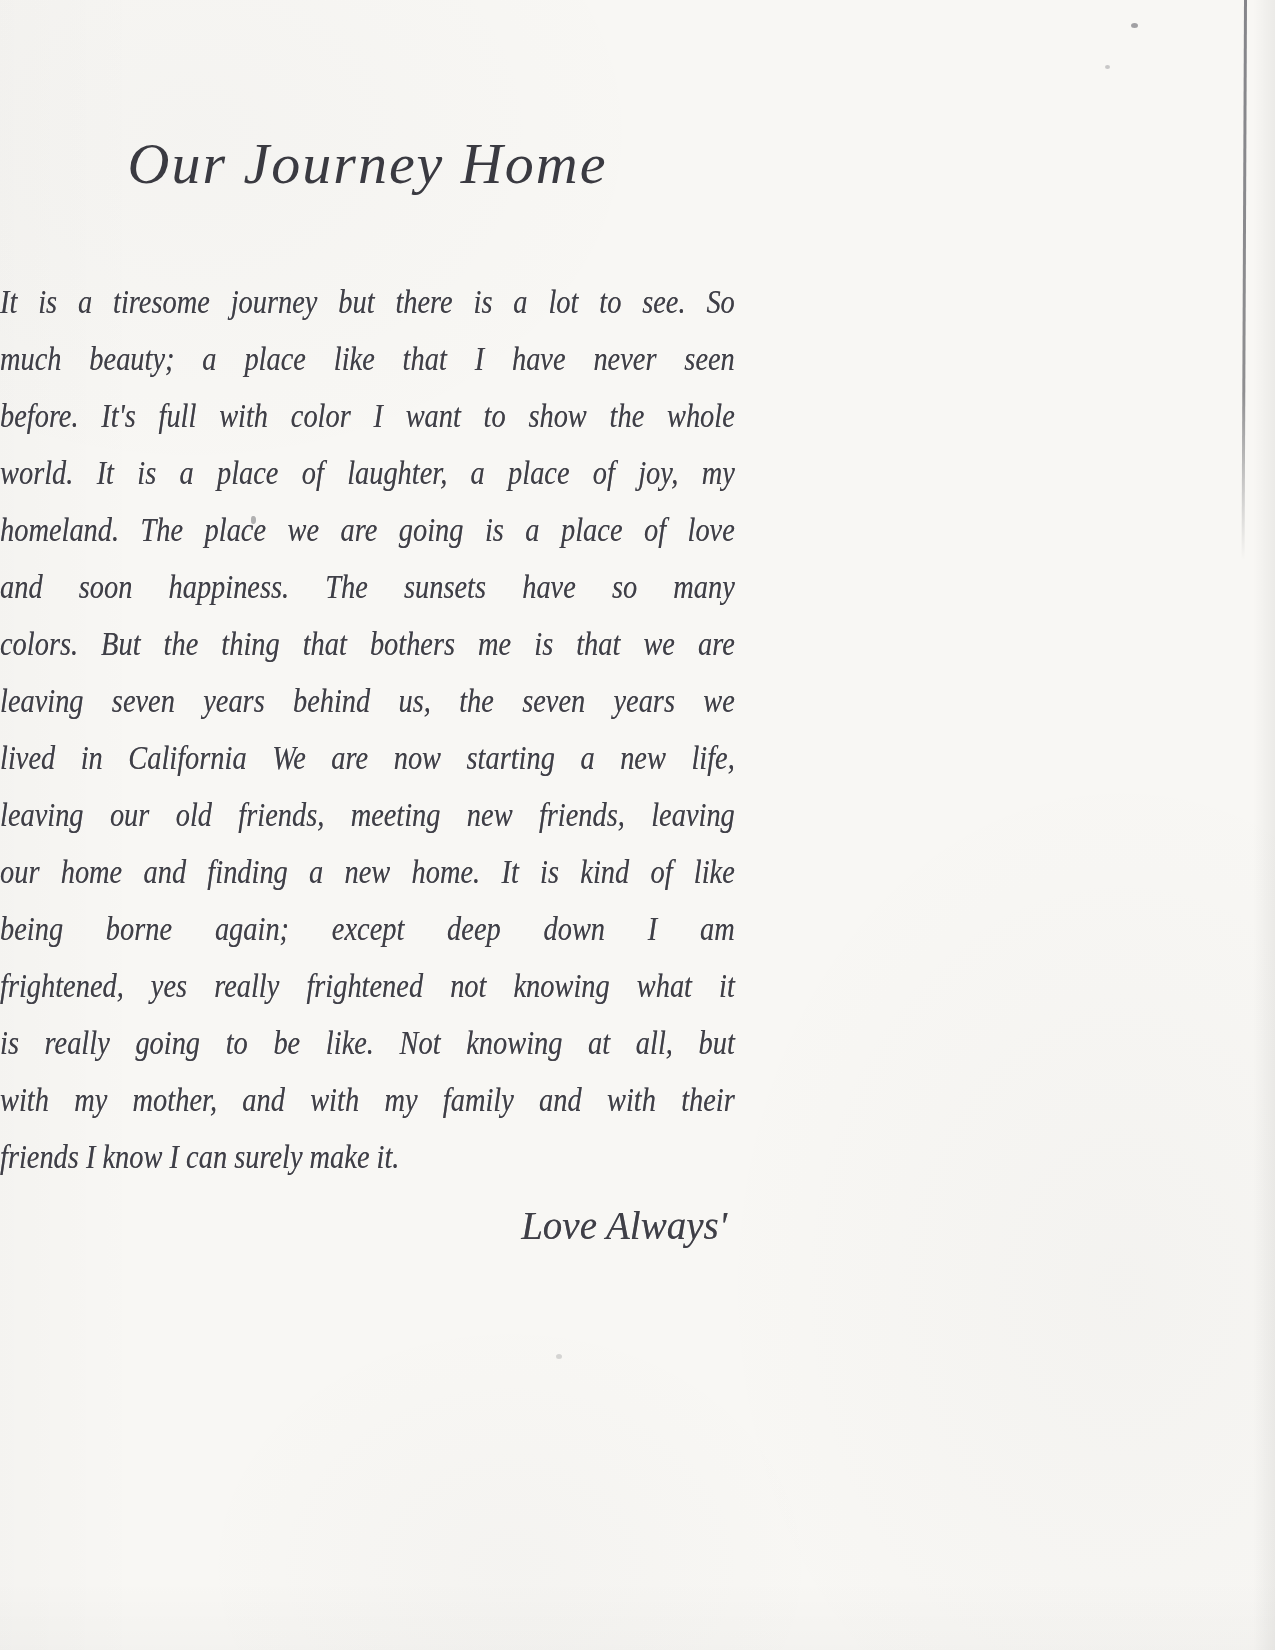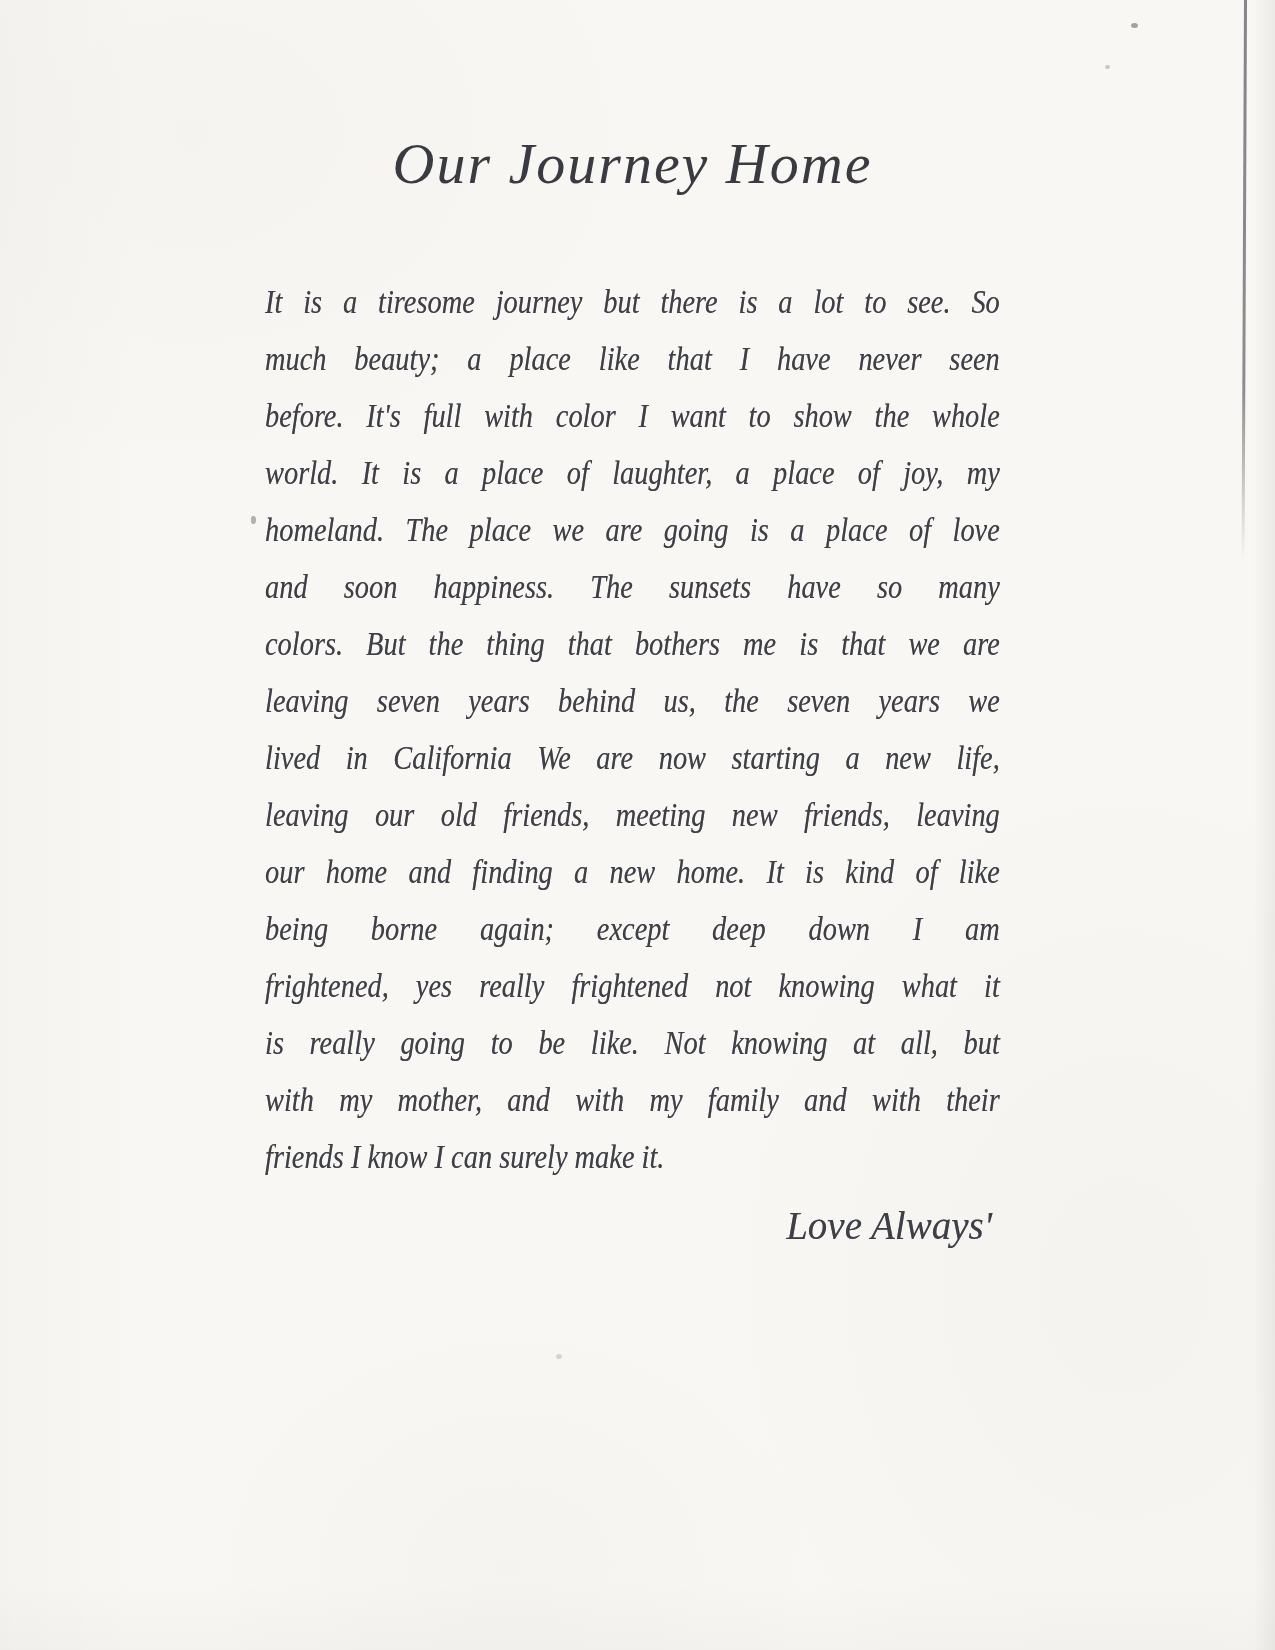--- a/index.html
+++ b/index.html
@@ -18,21 +18,20 @@
       linear-gradient(to right, rgba(0,0,0,0.015), transparent 140px),
       linear-gradient(to left, rgba(0,0,0,0.05), transparent 22px),
       linear-gradient(to top, rgba(0,0,0,0.02), transparent 70px),
       #f8f7f4;
     font-family: "Liberation Serif", serif;
     font-style: italic;
   }
 
   .content {
     position: relative;
-    margin-left: 265px;
     width: 735px;
   }
 
   .doc-title {
     margin: 0;
     padding-top: 130px;
     font-size: 58px;
     font-weight: normal;
     letter-spacing: 2px;
     text-align: center;

